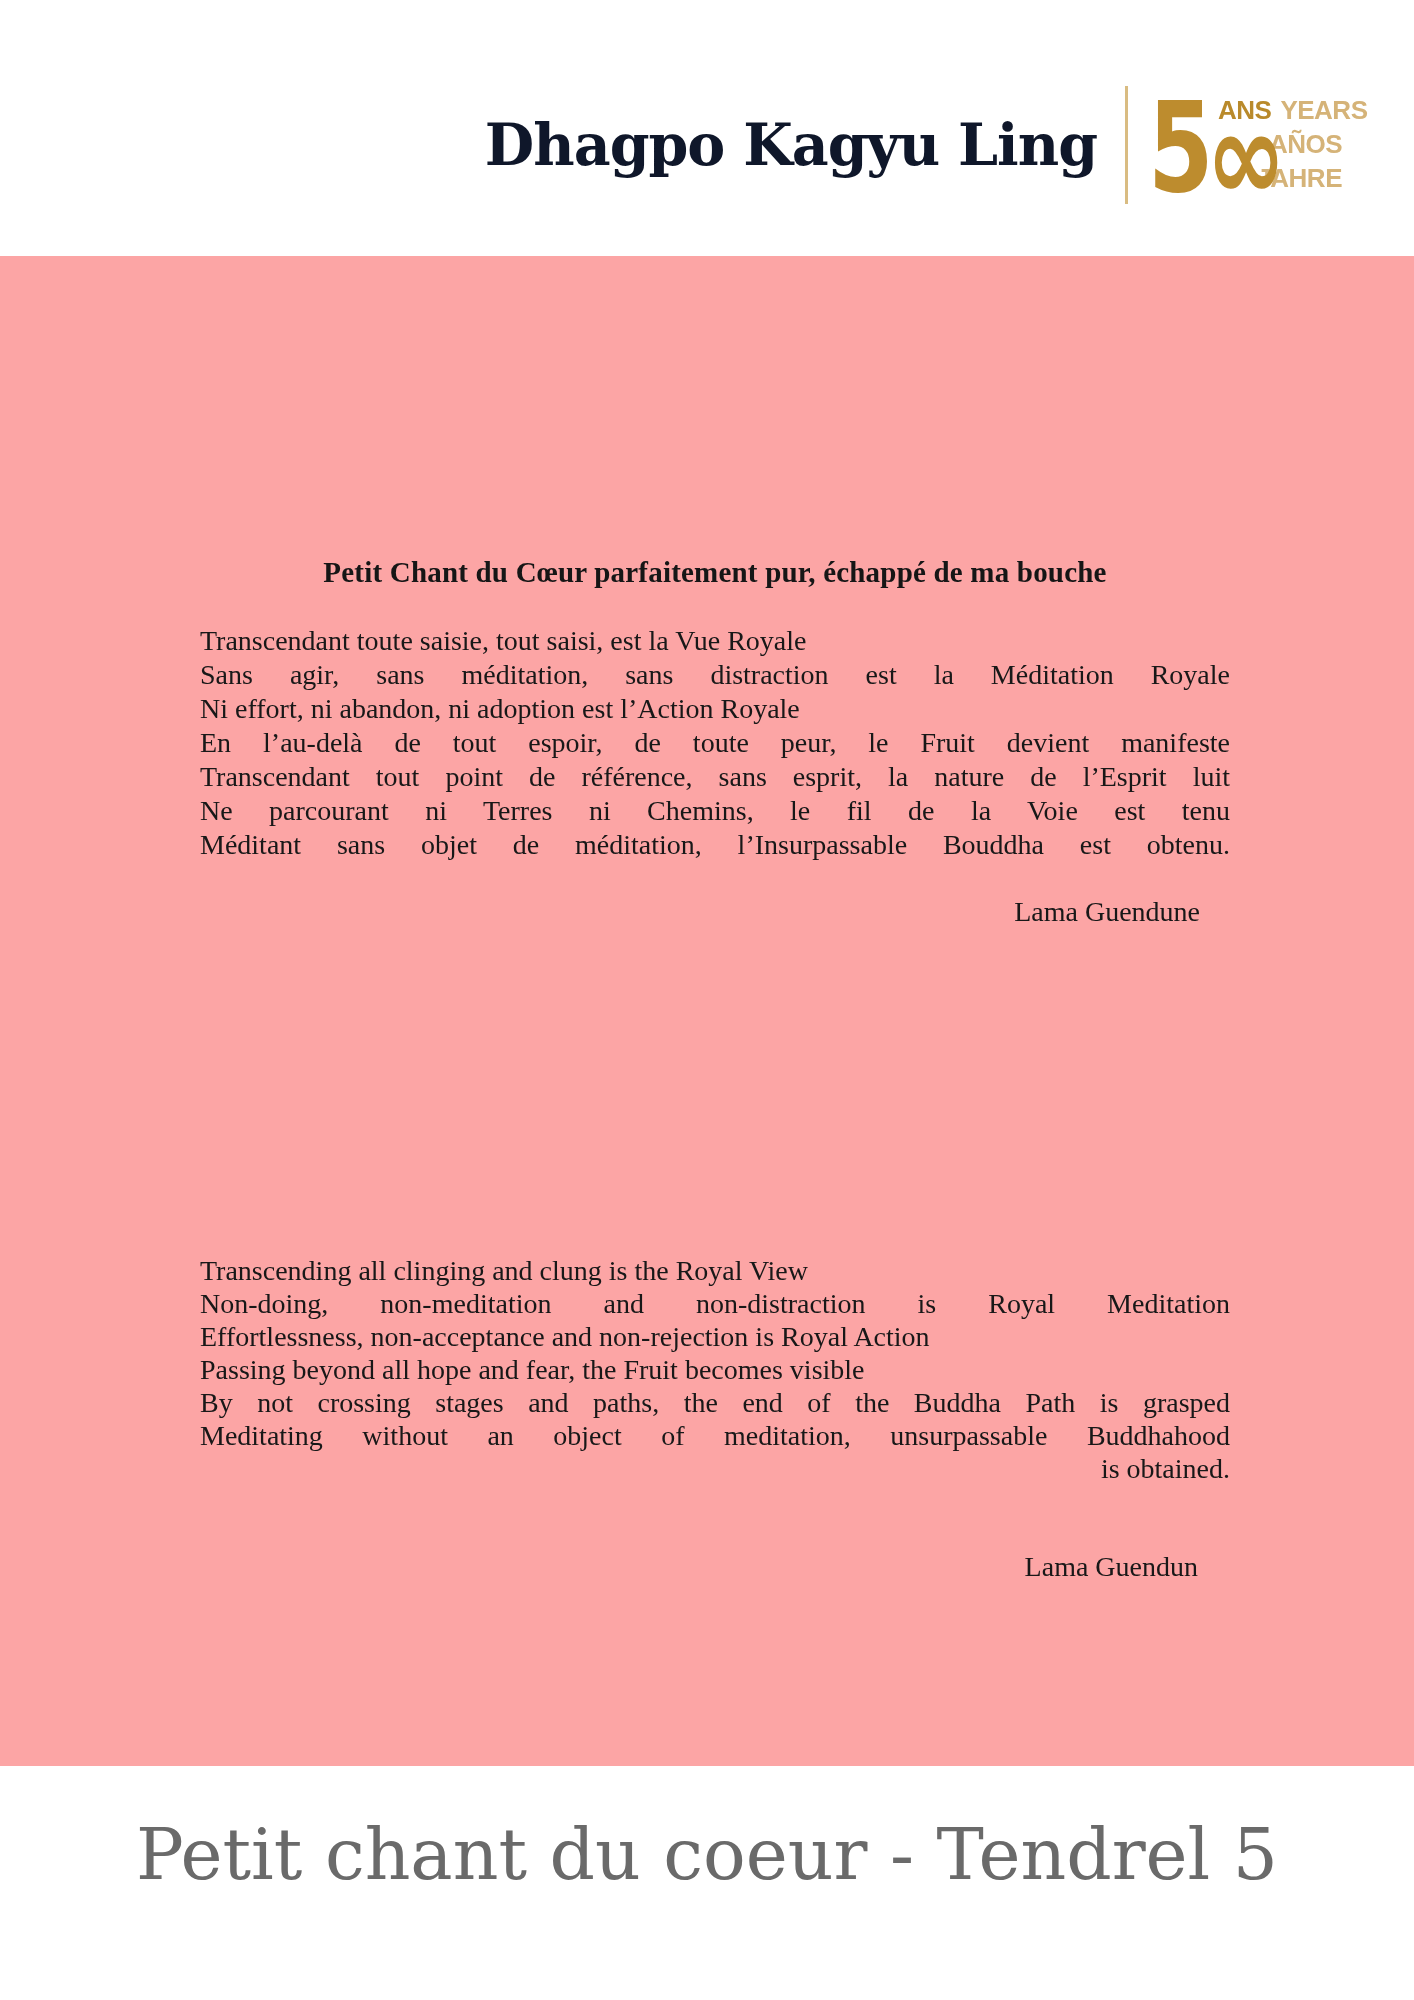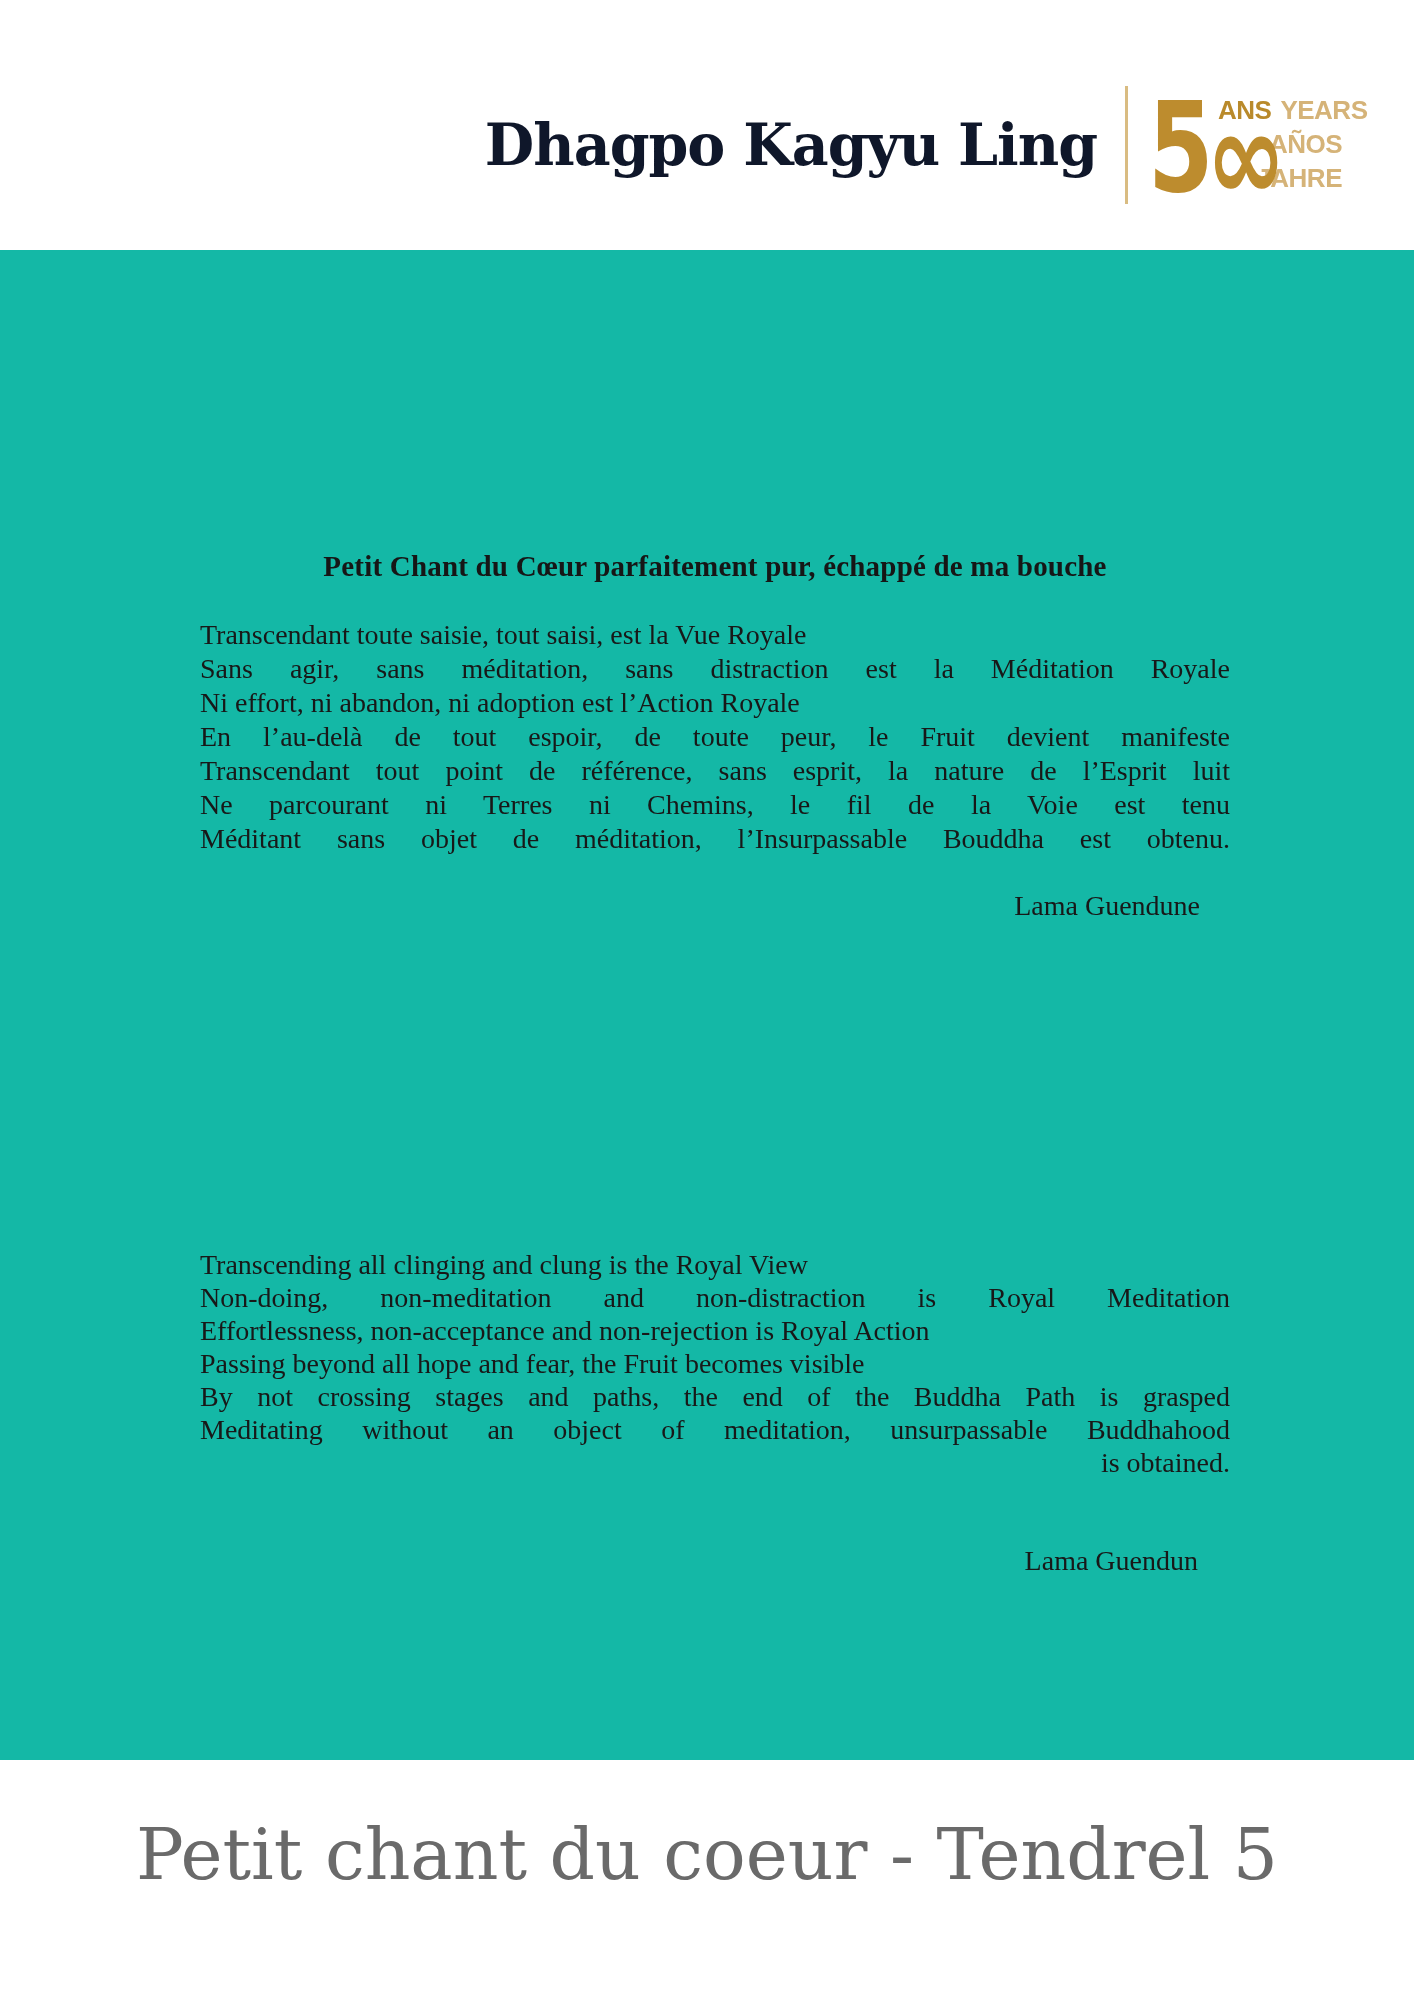--- a/index.html
+++ b/index.html
@@ -34,22 +34,22 @@
     font-family:"Liberation Sans",sans-serif;font-weight:bold;
     font-size:26px;line-height:34px;text-align:right;
     letter-spacing:-0.5px;white-space:nowrap;
   }
   .gold-dark{color:#b98a2b;}
   .gold-light{color:#d5b378;}
   .bt-row1 .gold-dark{margin-right:9px;}
 
   
   .scan{
-    position:absolute;left:0;top:250px;width:1414px;height:1510px;
-    background:#14b8a6;
+    position:absolute;left:0;top:256px;width:1414px;height:1510px;
+    background:#fca5a5;
   }
   .content{position:absolute;left:200px;width:1030px;top:0;height:100%;}
   .doc-title{
     position:absolute;width:100%;text-align:center;margin:0;
     font-size:29px;font-weight:bold;letter-spacing:0.2px;color:#161616;
   }
   .fr-title{top:300px;}
   .en-title{top:890px;line-height:38px;}
   .poem{position:absolute;width:100%;font-size:28px;color:#181818;}
   .fr-poem{top:368px;line-height:34px;}

